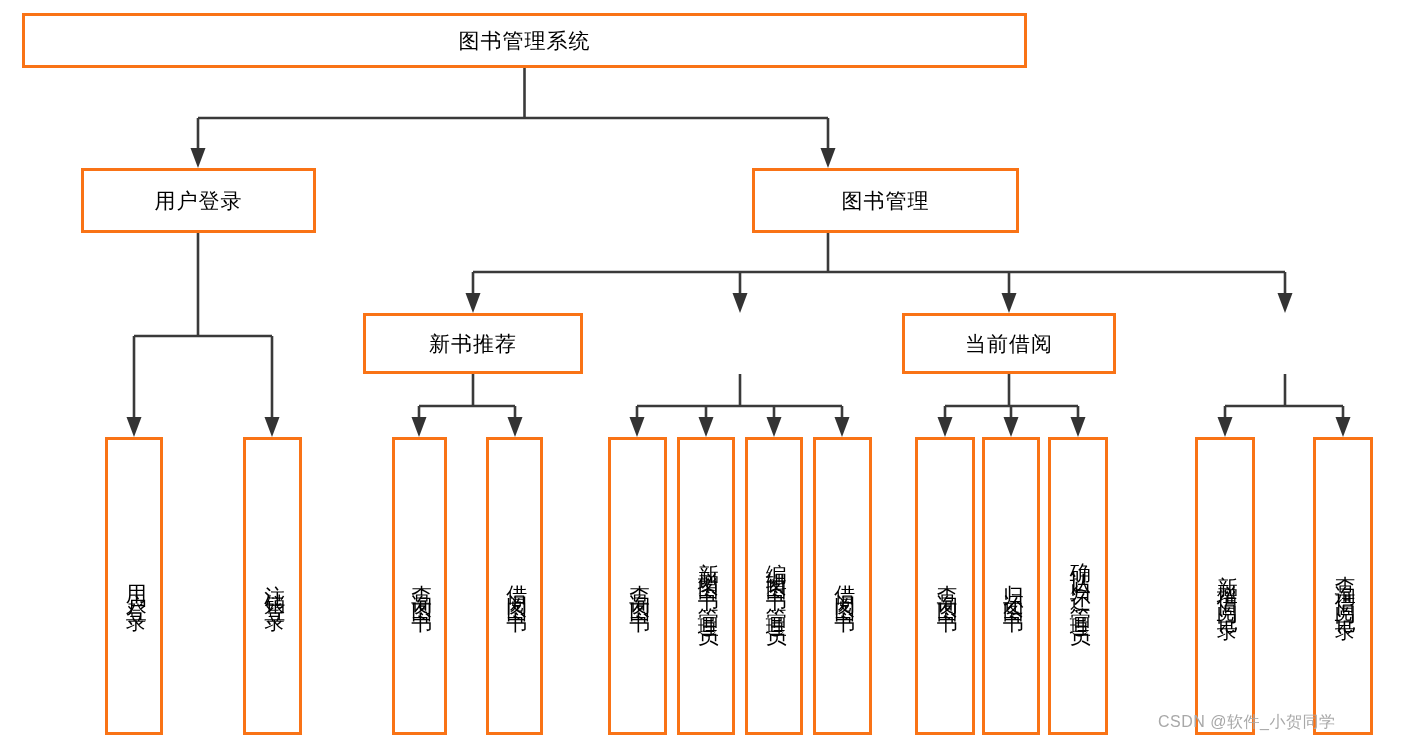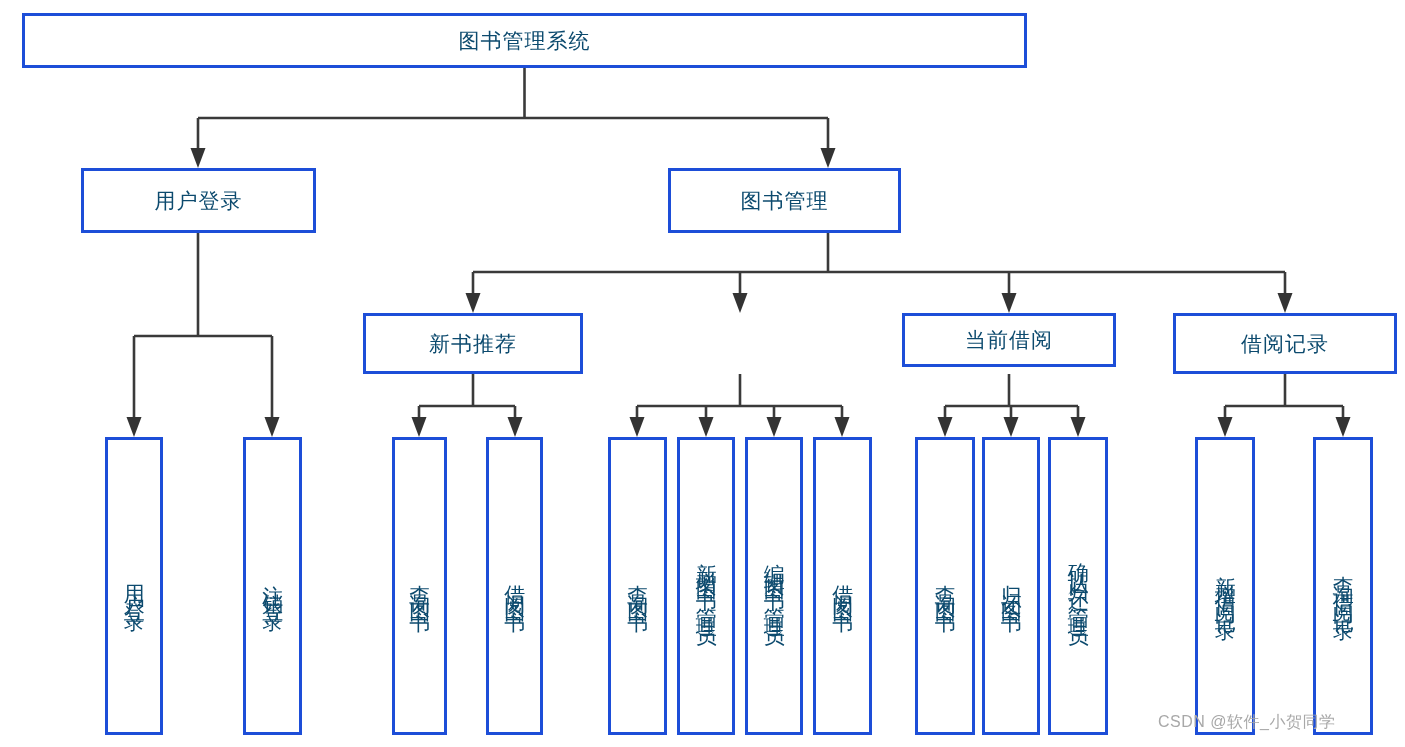--- a/index.html
+++ b/index.html
@@ -16,27 +16,28 @@
     position: absolute;
     left: 0; top: 0;
     width: 1405px; height: 747px;
     z-index: 0;
   }
   .connectors line { stroke: #3a3a3a; stroke-width: 2.6; }
   .connectors polygon { fill: #333333; }
   .box {
     position: absolute;
     box-sizing: border-box;
-    border: 3px solid #1d4ed8;
+    border: 3px solid #f97316;
     background: #ffffff;
     display: flex;
     align-items: center;
     justify-content: center;
-    color: #0c4a6e;
+    color: #000000;
     z-index: 1;
+    font-family: Liberation Mono, monospace;
   }
   .hbox { font-size: 21px; letter-spacing: 1px; }
   .vbox { font-size: 21px; }
   .vtext {
     writing-mode: vertical-lr;
     text-orientation: mixed;
     letter-spacing: 9px;
     line-height: 1.25;
     white-space: nowrap;
   }
@@ -118,32 +119,29 @@
     <polygon points="1335.5,417 1350.5,417 1343,437"></polygon>
   </svg>
 
   <div class="box hbox" style="left:22px; top:13px; width:1005px; height:55px;">
     <span>图书管理系统</span>
   </div>
 
   <div class="box hbox" style="left:81px; top:168px; width:235px; height:65px;">
     <span>用户登录</span>
   </div>
-  <div class="box hbox" style="left:668px; top:168px; width:233px; height:65px;">
+  <div class="box hbox" style="left:752px; top:168px; width:267px; height:65px;">
     <span>图书管理</span>
   </div>
 
   <div class="box hbox" style="left:363px; top:313px; width:220px; height:61px;">
     <span>新书推荐</span>
   </div>
-  <div class="box hbox" style="left:902px; top:313px; width:214px; height:54px;">
+  <div class="box hbox" style="left:902px; top:313px; width:214px; height:61px;">
     <span>当前借阅</span>
-  </div>
-  <div class="box hbox" style="left:1173px; top:313px; width:224px; height:61px;">
-    <span>借阅记录</span>
   </div>
 
   <div class="box vbox" style="left:105px; top:437px; width:58px; height:298px;">
     <span class="vtext">用户登录</span>
   </div>
   <div class="box vbox" style="left:243px; top:437px; width:59px; height:298px;">
     <span class="vtext">注销登录</span>
   </div>
 
   <div class="box vbox" style="left:392px; top:437px; width:55px; height:298px;">

